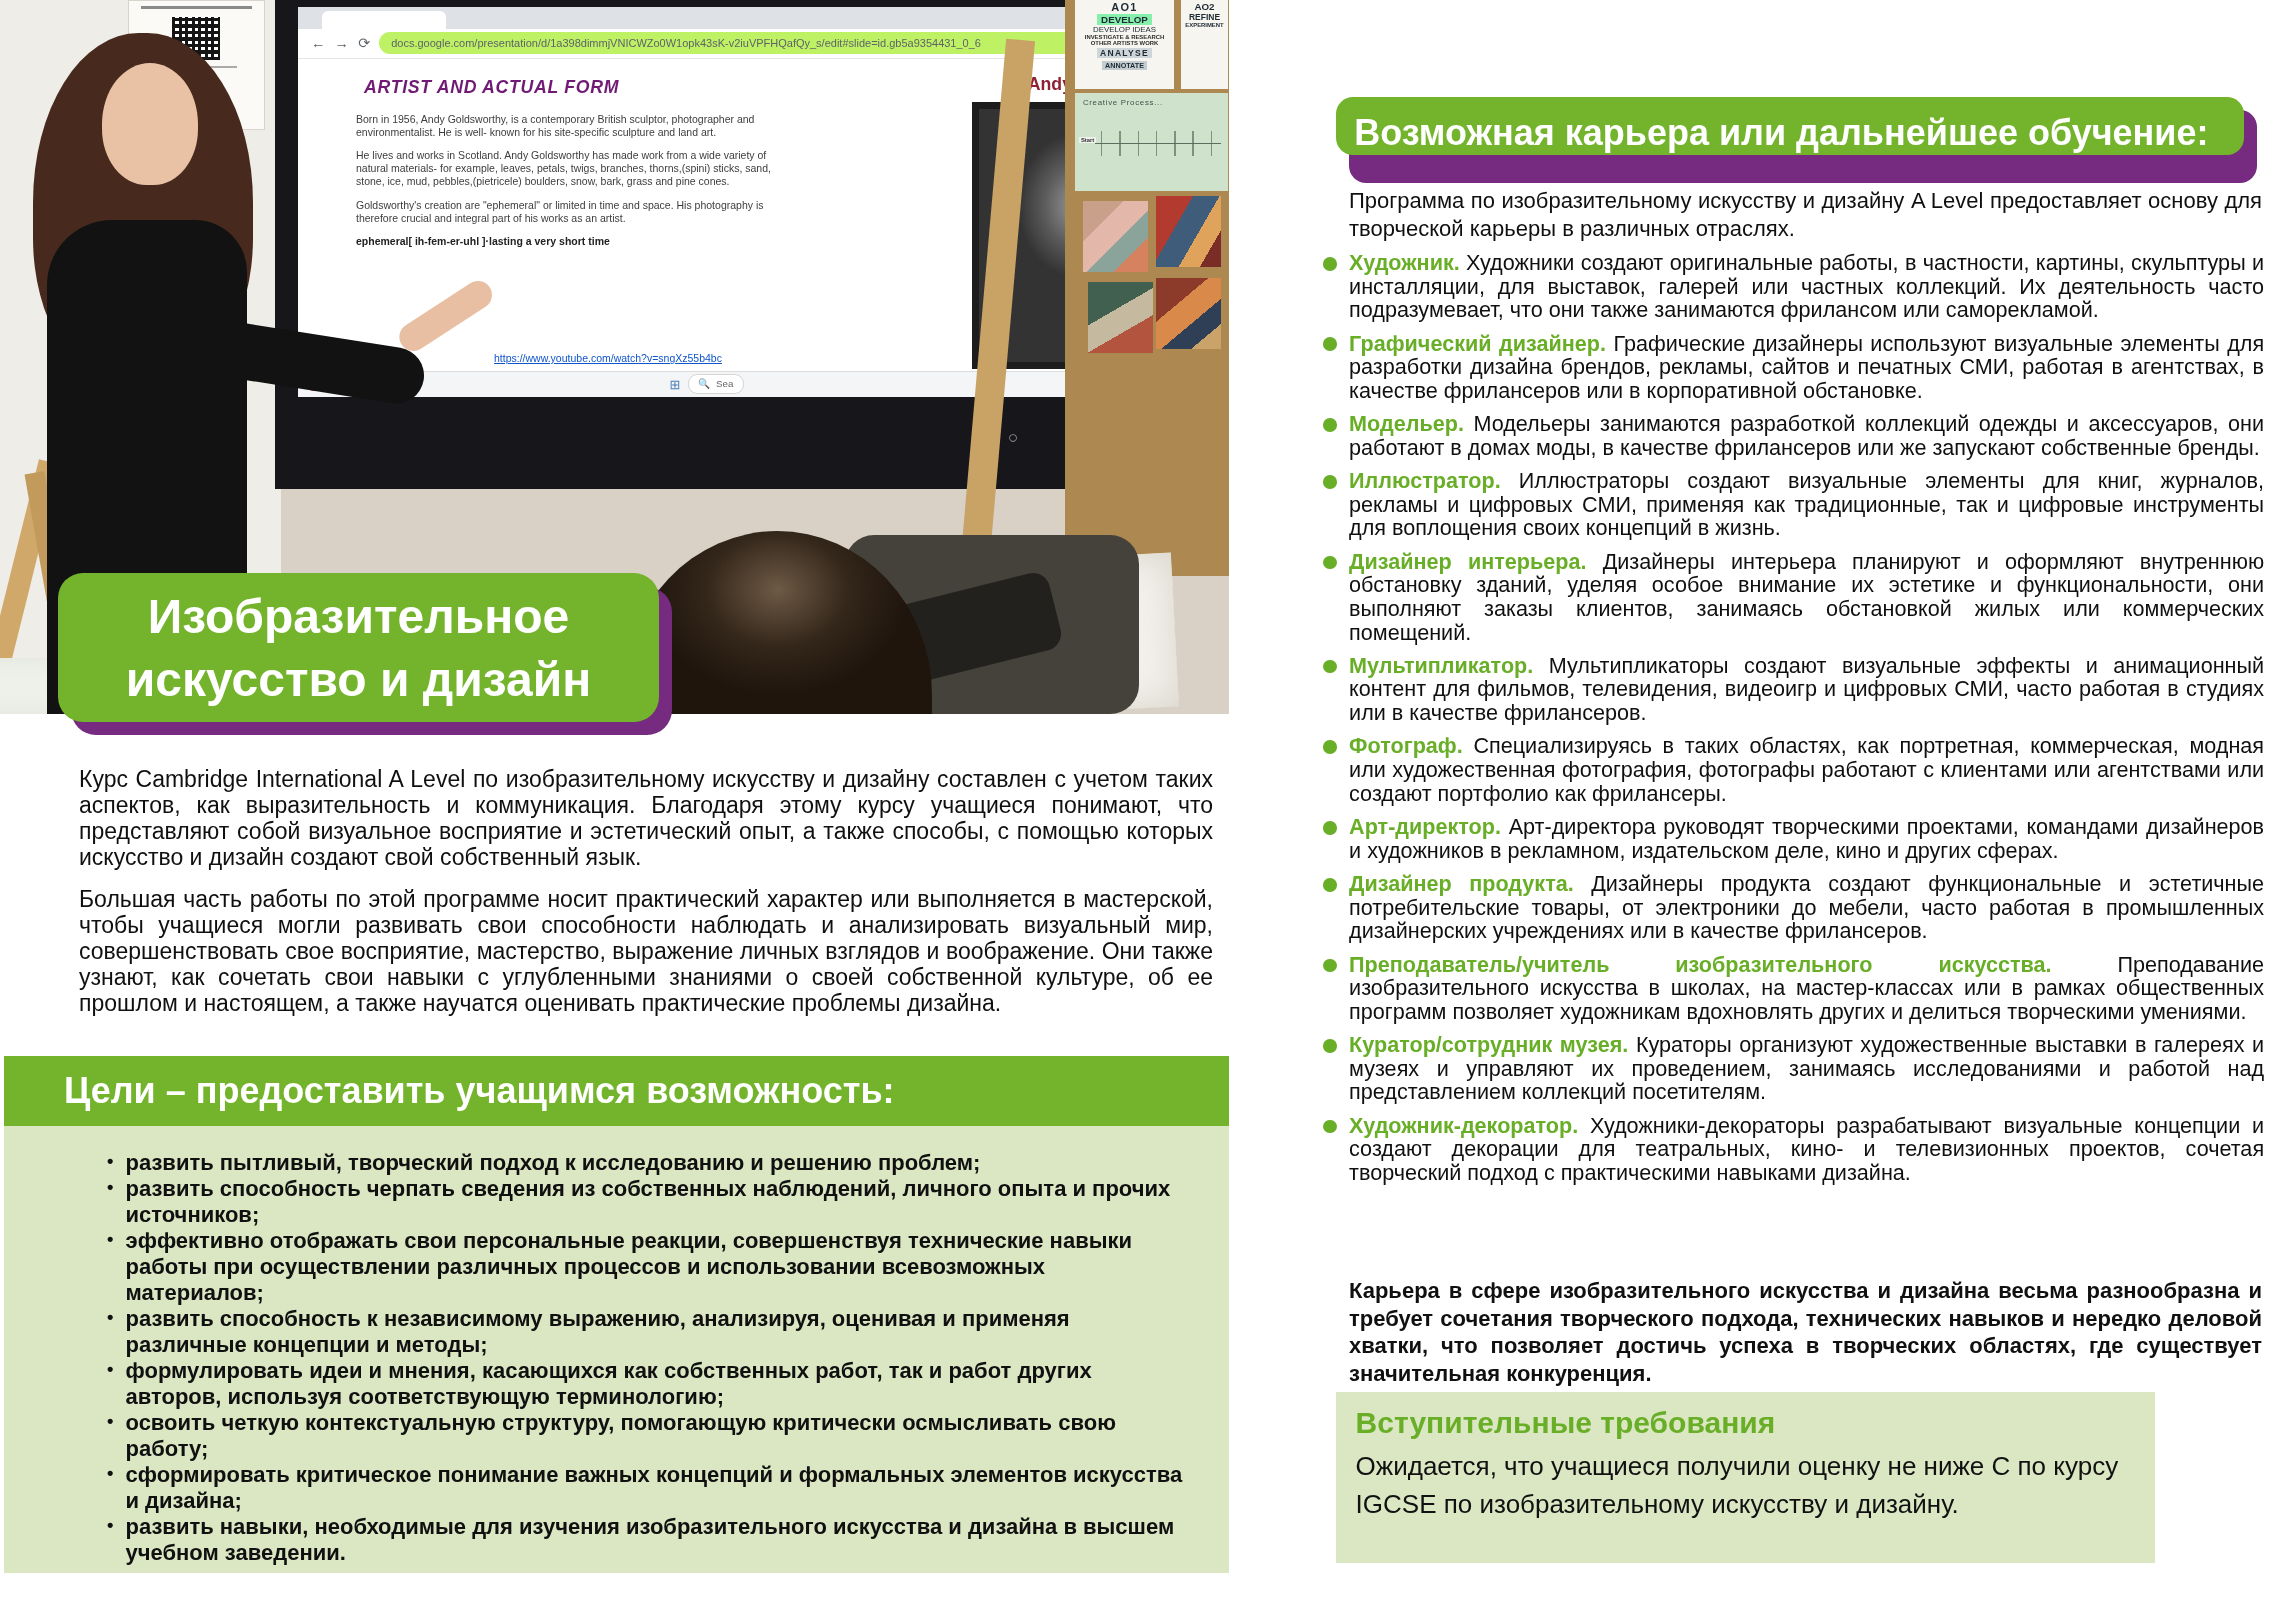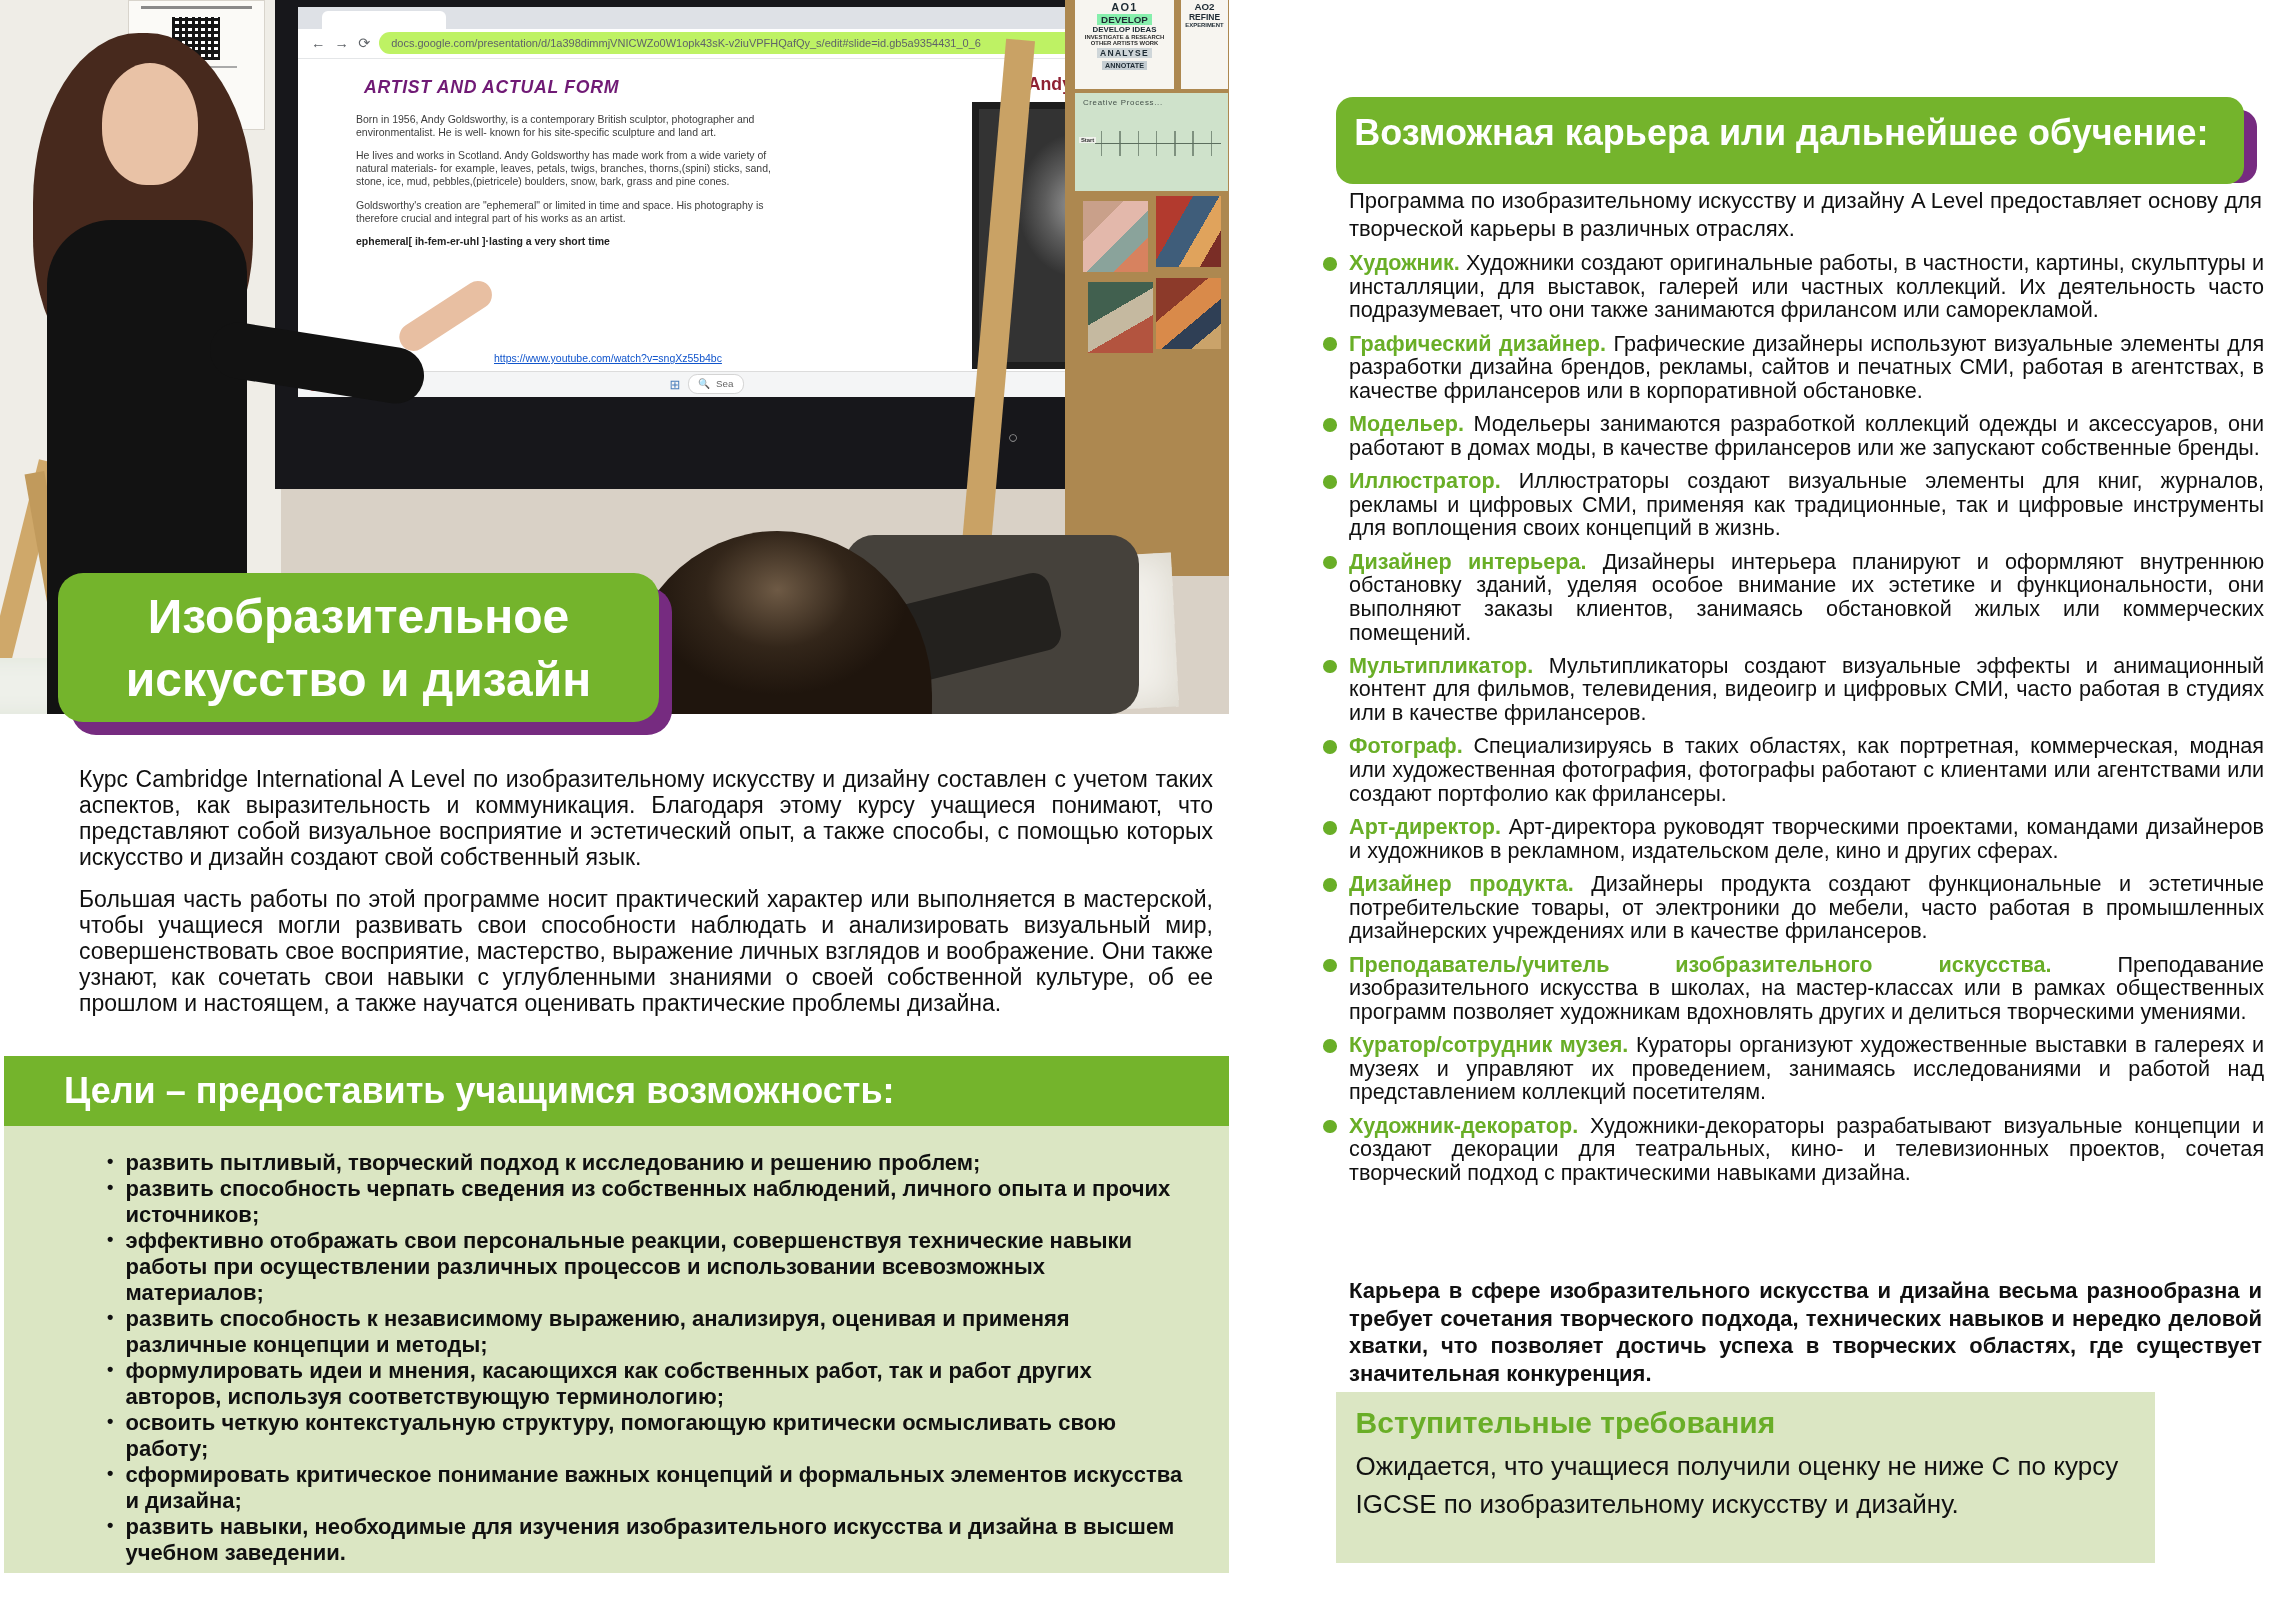--- a/index.html
+++ b/index.html
@@ -66,21 +66,21 @@
                 border-radius:50% 50% 46% 46%;}
   .student-bag{position:absolute;left:845px;top:535px;width:294px;height:179px;background:#45413b;border-radius:29px;}
   .student-strap{position:absolute;left:862px;top:592px;width:196px;height:79px;background:#23211e;
                  border-radius:17px;transform:rotate(-14deg);}
 
   .poster-wood{position:absolute;left:1065px;top:0;width:164px;height:576px;background:#ad8850;}
   .poster-a{position:absolute;left:1075px;top:0;width:99px;height:88px;background:#f7f5f0;padding-top:1.3px;
             text-align:center;color:#1d2a33;overflow:hidden;}
   .pa0{font-weight:bold;font-size:11px;letter-spacing:1.3px;}
   .pa1{font-weight:bold;font-size:9.8px;background:#86efac;display:inline-block;padding:0 3.9px;}
-  .pa2{font-weight:bold;font-size:7.9px;}
+  .pa2{font-weight:normal;font-size:7.9px;}
   .pa3,.pa4{font-size:5.9px;font-weight:bold;color:#2c2c2c;}
   .pa5{font-weight:bold;font-size:8.5px;letter-spacing:1.3px;background:#cfd6d9;display:inline-block;padding:0 3.3px;margin-top:1.3px;}
   .pa6{font-size:7.2px;font-weight:bold;background:#c4cdd2;display:inline-block;padding:0 3.3px;margin-top:1.3px;}
   .poster-b{position:absolute;left:1181px;top:0;width:47px;height:88px;background:#f7f5f0;text-align:center;
             color:#1d2a33;overflow:hidden;padding-top:1.3px;}
   .pb0{font-weight:bold;font-size:9.8px;}
   .pb1{font-weight:bold;font-size:8.5px;}
   .pb2{font-size:5.9px;font-weight:bold;}
   .creative{position:absolute;left:1075px;top:93px;width:153px;height:98px;background:#cfe2cb;overflow:hidden;}
   .creative-title{position:absolute;left:7.9px;top:5.2px;font-size:7.9px;color:#44514a;letter-spacing:0.7px;}
@@ -118,21 +118,21 @@
   .intro p{margin:16px;}
   .goals-header{position:absolute;left:3.9px;top:1056px;width:1225px;height:71px;background:#74b42c;color:#fff;
                 font-weight:bold;font-size:36px;line-height:69px;padding-left:60px;box-sizing:border-box;}
   .goals-panel{position:absolute;left:3.9px;top:1126px;width:1225px;height:447px;background:#dbe6c3;box-sizing:border-box;}
   .goals-panel ul{list-style:none;margin:0;padding:23.6px 46px 0 98px;}
   .goals-panel li{position:relative;padding-left:23.6px;font-weight:bold;font-size:22px;line-height:26px;}
   .goals-panel li::before{content:"•";position:absolute;left:5.2px;top:-1.3px;font-size:18.3px;}
 
   
   .careers-shadow{position:absolute;left:1349px;top:110px;width:908px;height:73px;background:#762b80;border-radius:17px;}
-  .careers-banner{position:absolute;left:1336px;top:97px;width:908px;height:87px;background:#74b42c;border-radius:17px;
+  .careers-banner{position:absolute;left:1336px;top:97px;width:908px;height:58px;background:#74b42c;border-radius:17px;
                   color:#fff;font-weight:bold;font-size:36px;line-height:72px;padding-left:18.3px;box-sizing:border-box;
                   white-space:nowrap;}
   .careers-intro{position:absolute;left:1349px;top:187px;width:913px;font-size:22px;line-height:27.5px;text-align:justify;margin:0;}
   .careers-list{position:absolute;left:1323px;top:251px;width:942px;}
   .career{display:flex;margin-bottom:9.8px;}
   .career .dot{flex:none;width:13.7px;height:13.7px;border-radius:50%;background:#69ae27;margin-top:5.9px;}
   .career p{margin:0 0 0 12.4px;width:915px;font-size:21.6px;line-height:23.6px;text-align:justify;}
   .career .term{color:#69ae27;font-weight:bold;}
   .careers-outro{position:absolute;left:1349px;top:1277px;width:913px;font-size:22px;line-height:27.5px;
                  font-weight:bold;text-align:justify;margin:0;}

